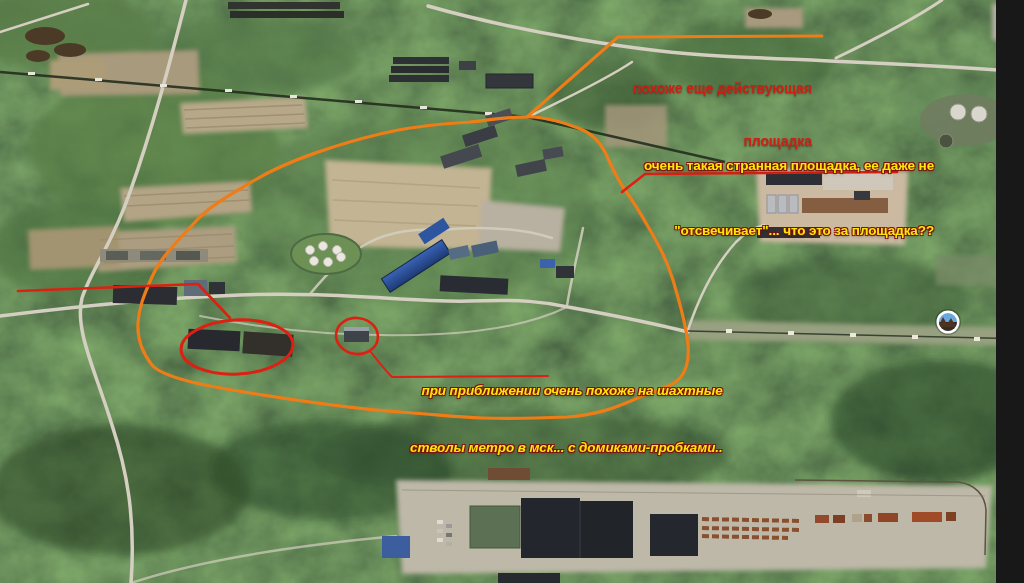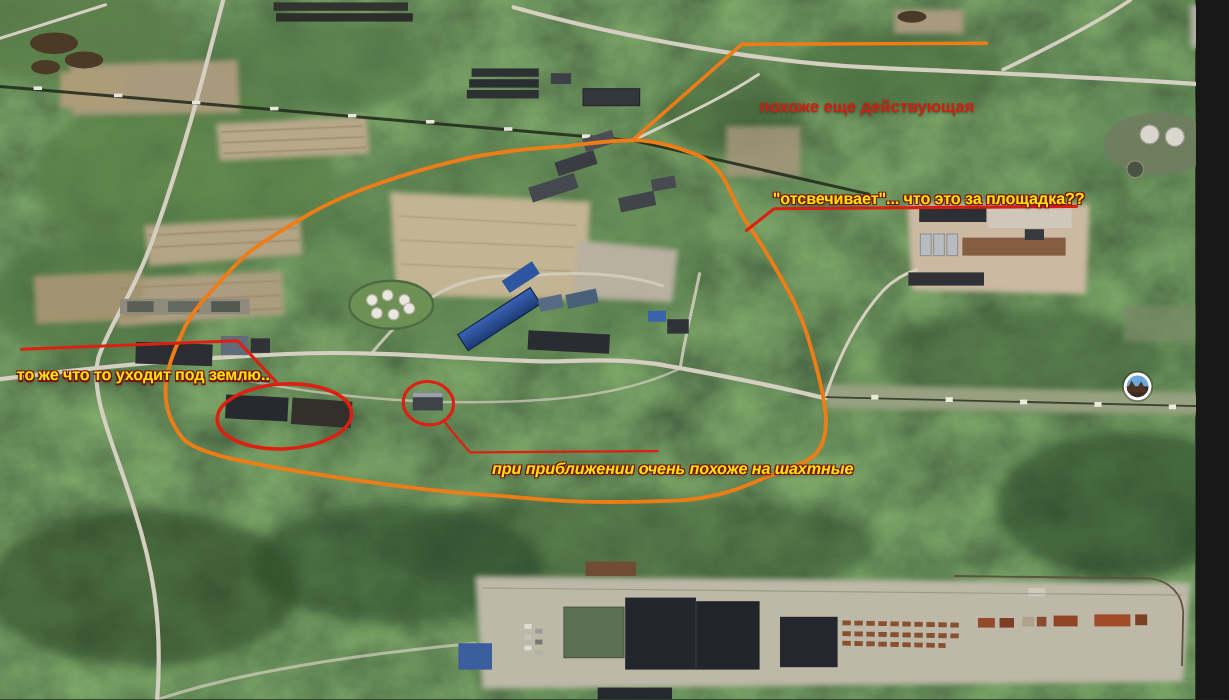--- a/index.html
+++ b/index.html
@@ -264,27 +264,27 @@
     <circle cx="948" cy="322" r="9" fill="#6aa7dd"></circle>
     <g clip-path="url(#mclip)">
       <rect x="937" y="322" width="22" height="10" fill="#3c2a1c"></rect>
       <path d="M938,327 L943,317 L947,324 L951,318 L956,327 Z" fill="#4c3322"></path>
     </g>
   </g>
 </svg>
 
 <div class="note red" id="note-top">
   <div>похоже еще действующая</div>
+  <div>площадка</div>
 </div>
 
 <div class="note yellow" id="note-right">
+  <div>очень такая странная площадка, ее даже не</div>
   <div>"отсвечивает"... что это за площадка??</div>
 </div>
 
-<div class="note yellow" id="note-left">
-  <div>то же что то уходит под землю..</div>
-</div>
 
 <div class="note yellow" id="note-center">
   <div>при приближении очень похоже на шахтные</div>
+  <div>стволы метро в мск... с домиками-пробками..</div>
 </div>
 
 </div>
 
 </body></html>

